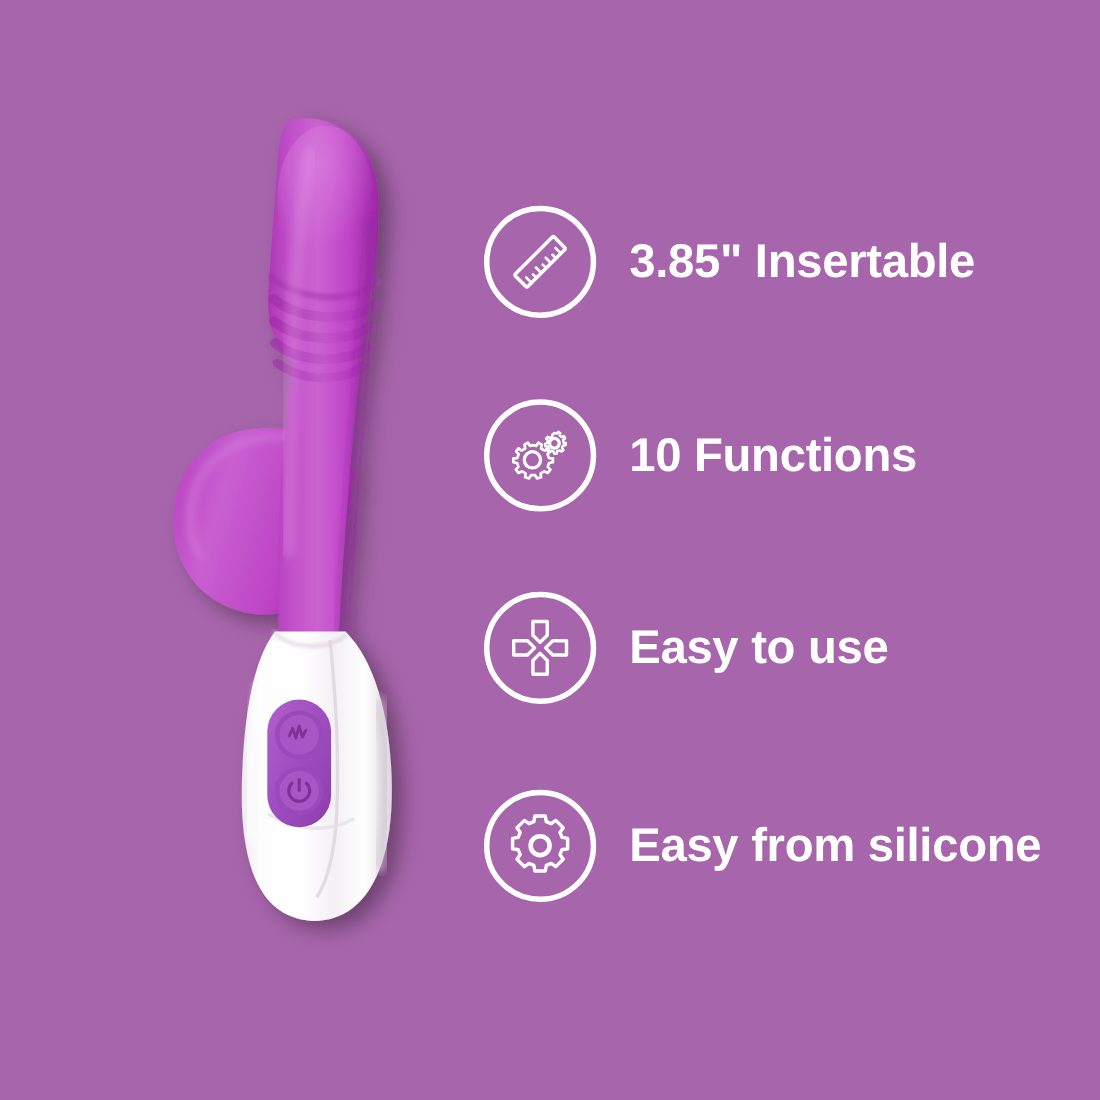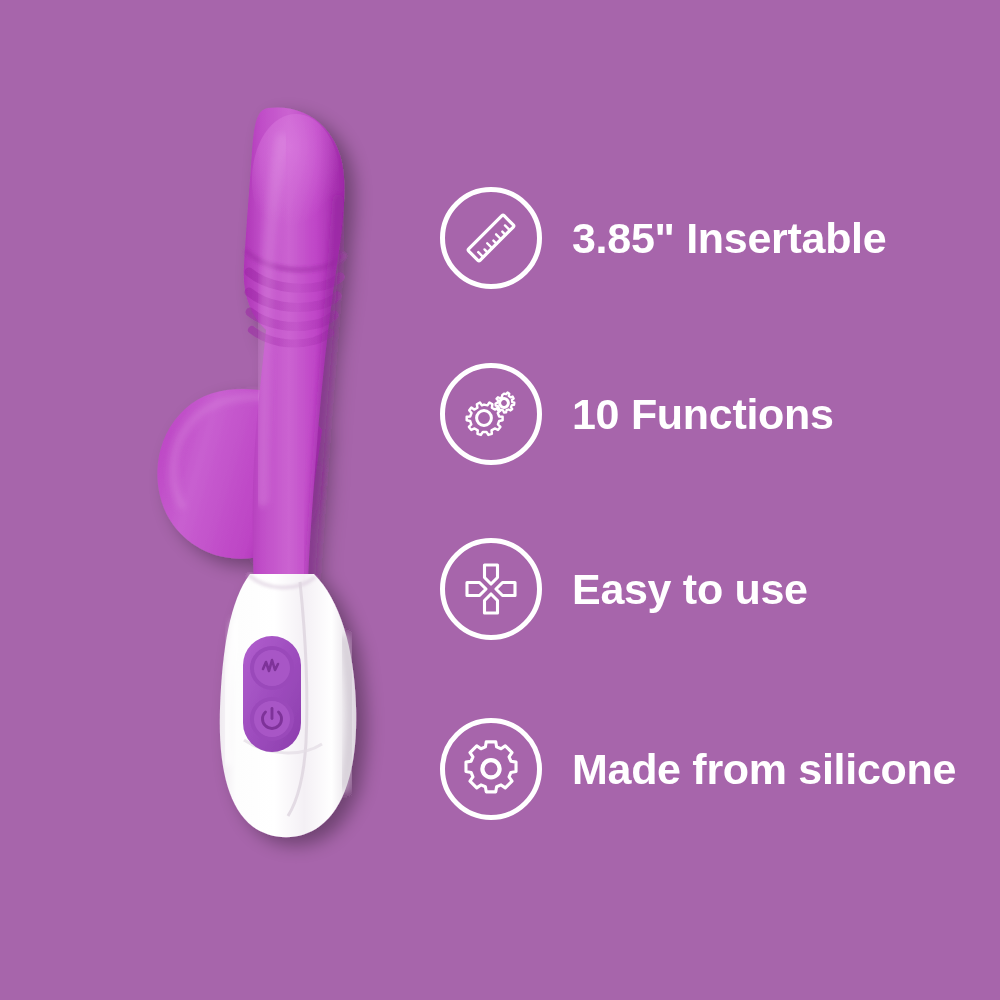--- a/index.html
+++ b/index.html
@@ -301,17 +301,17 @@
                      L7.6,35.2 L6.4,42.1 L-6.4,42.1
                      L-7.6,35.2 L-13.6,32.7 L-19.3,36.7
                      L-28.4,27.6 L-24.4,21.9 L-26.9,15.9
                      L-33.8,14.7 L-33.8,1.9 L-26.9,0.7
                      L-24.4,-5.3 L-28.4,-11 L-19.3,-20.1
                      L-13.6,-16.1 L-7.6,-18.6 Z" fill="none" stroke="#ffffff" stroke-width="4.2" stroke-linejoin="round" transform="translate(0,-8.3) scale(0.74)"></path>
             <circle cx="0" cy="-0.2" r="8.6" fill="none" stroke="#ffffff" stroke-width="4.2"></circle>
           </g>
         </svg>
       </div>
-      <div class="feature-label">Made from silicone</div>
+      <div class="feature-label">Easy from silicone</div>
     </div>
 
   </div>
 </div>
 
 </body></html>

